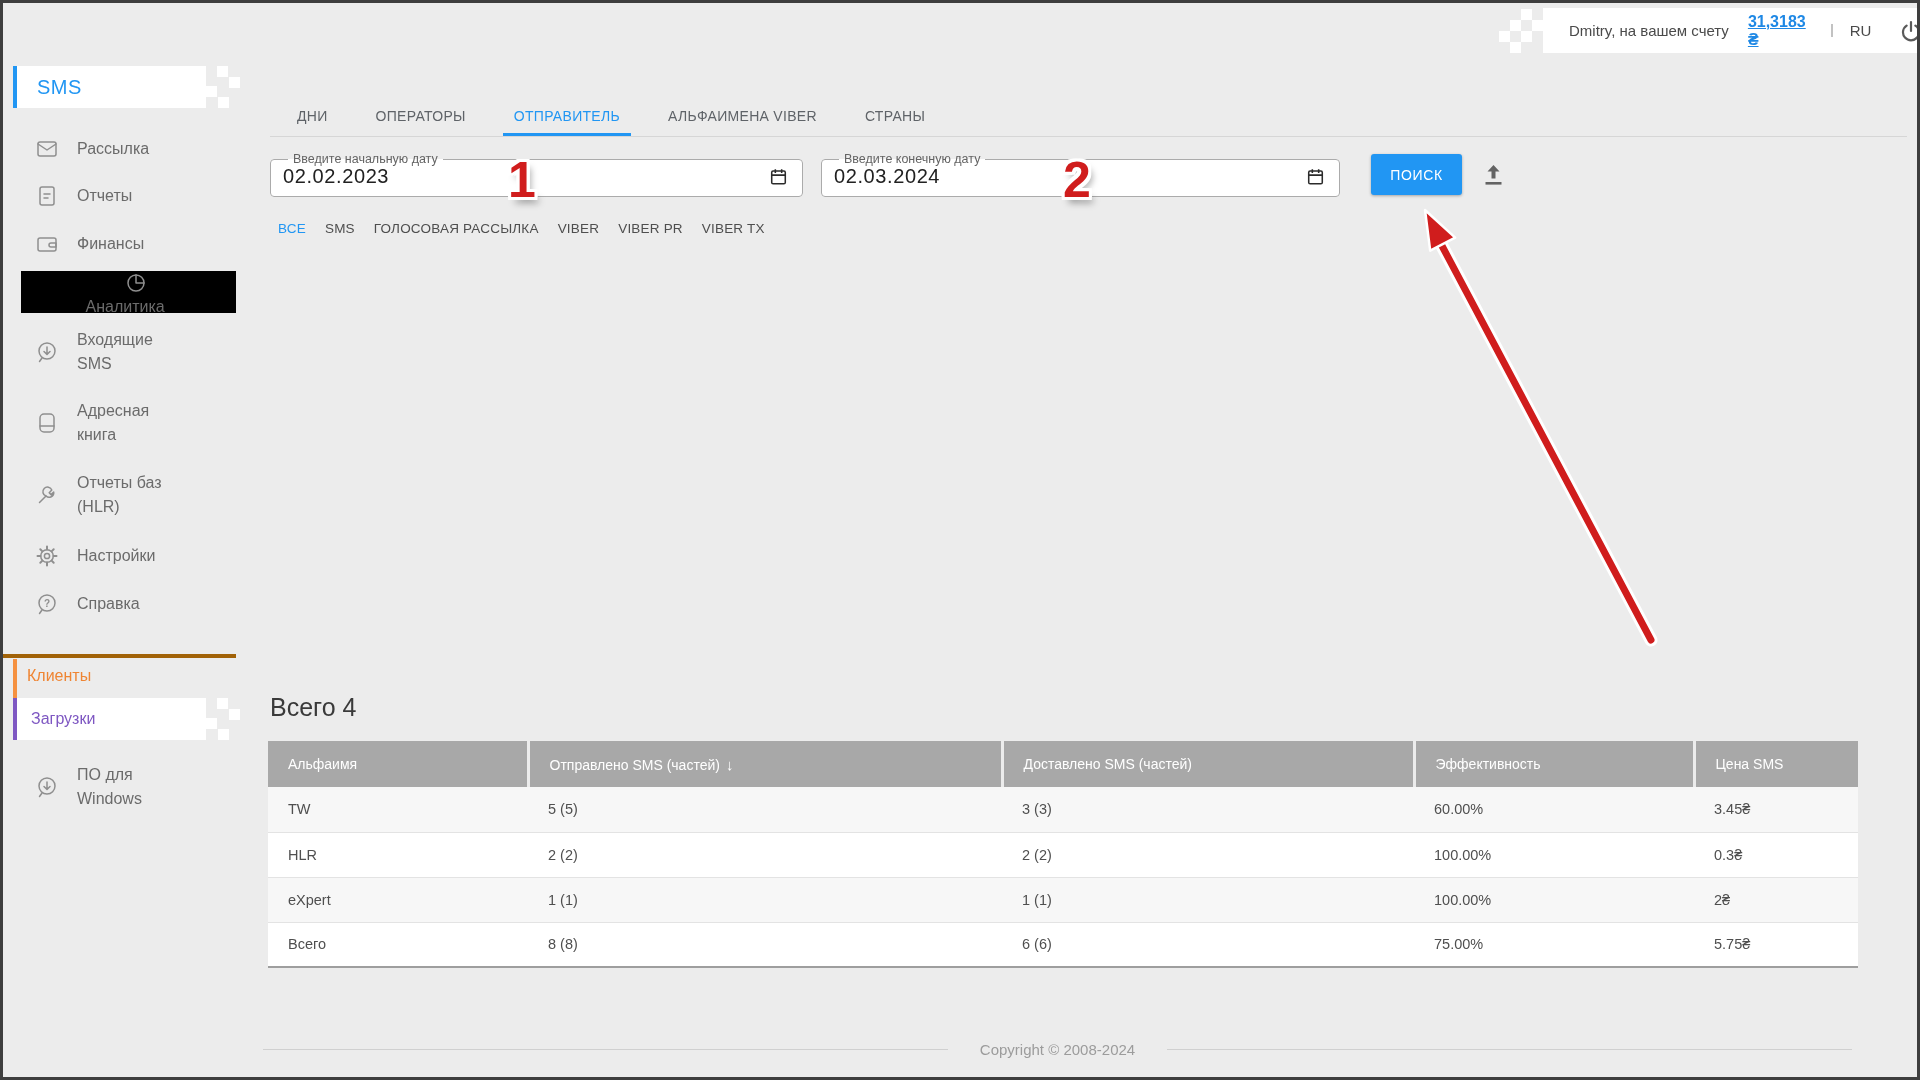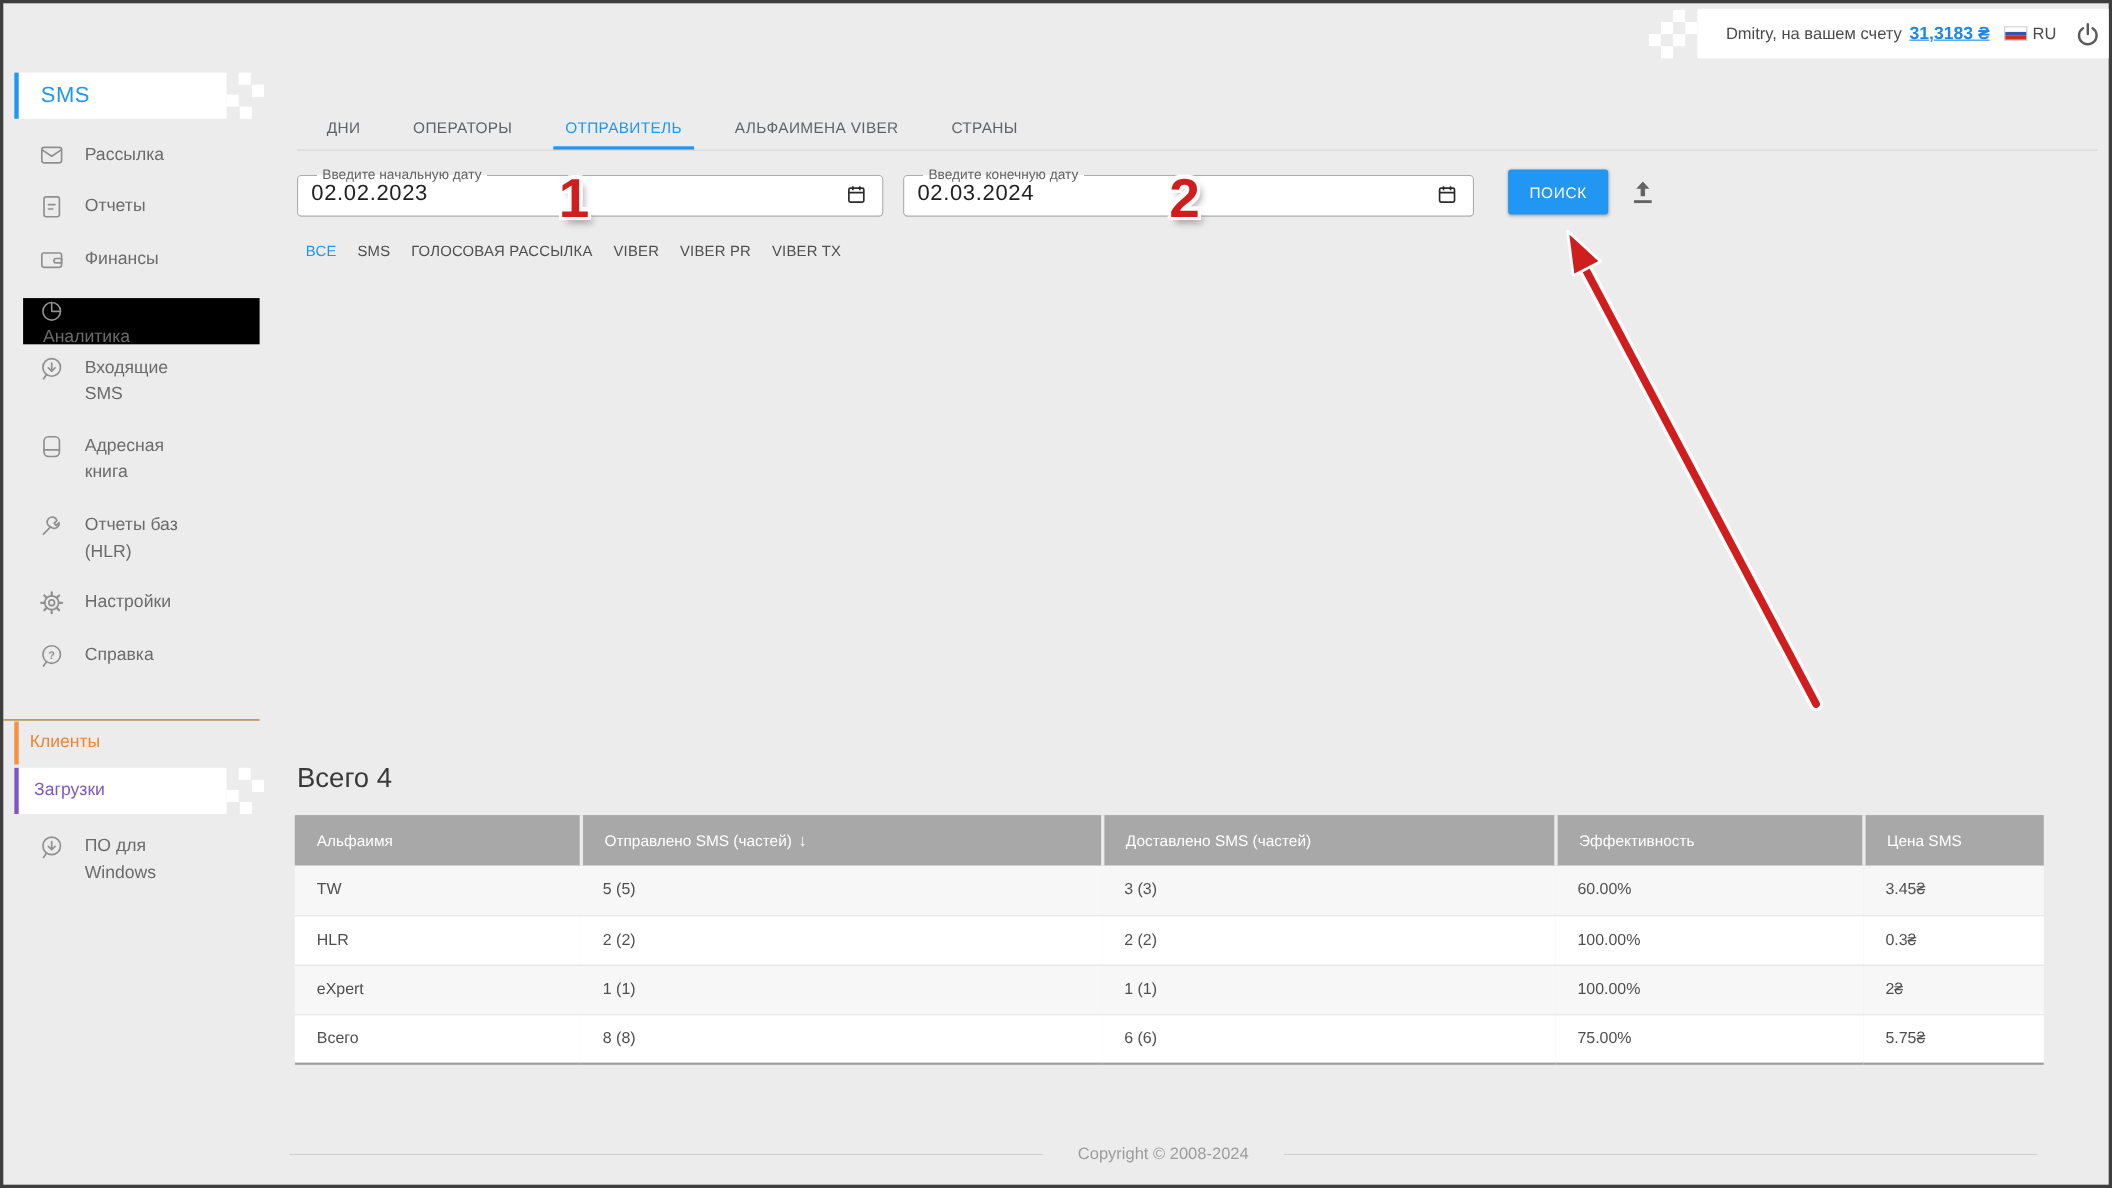--- a/index.html
+++ b/index.html
@@ -3,38 +3,38 @@
 <meta charset="utf-8">
 <style>
   html,body{margin:0;padding:0;background:#888;}
   *{box-sizing:border-box;}
   .frame{position:relative;width:1920px;height:1080px;background:#ececec;border:3px solid #3e3e3e;
     font-family:"Liberation Sans","DejaVu Sans",sans-serif;overflow:hidden;color:#444;}
   .sq{position:absolute;width:11px;height:11px;background:#fff;}
 
   
   .user-box{position:absolute;left:1540px;top:5px;width:377px;height:45px;background:#fff;
-    display:flex;align-items:center;padding-left:26px;}
+    display:flex;align-items:center;padding-left:26px;gap:12px;}
   .user-text{font-size:15px;color:#4a4a4a;white-space:nowrap;}
   .balance{font-size:16px;font-weight:bold;color:#1e88e5;text-decoration:underline;margin-left:7px;cursor:pointer;}
   .flag{width:21px;height:13px;border:1px solid #c2c2c2;margin-left:13px;display:flex;flex-direction:column;}
   .flag div{flex:1;}
   .lang{font-size:15px;color:#4a4a4a;margin-left:5px;}
   .power{margin-left:16px;cursor:pointer;display:flex;}
 
   
   .logo-block{position:absolute;left:10px;top:63px;width:193px;height:42px;background:#fff;
     border-left:4px solid #2196f3;display:flex;align-items:center;padding-left:20px;cursor:pointer;}
   .logo-text{color:#2196f3;font-size:20px;letter-spacing:.5px;}
-  .nav-item{position:absolute;left:18px;width:215px;display:flex;align-items:flex-start;cursor:pointer;}
+  .nav-item{position:absolute;left:18px;width:215px;display:flex;align-items:center;cursor:pointer;}
   .nav-item .ic{margin-left:14px;flex:0 0 24px;display:flex;}
   .nav-item .lbl{margin-left:18px;font-size:16px;color:#6b6b6b;line-height:24px;width:104px;}
   .nav-item.active{background:#000000;flex-direction:column;}
   .nav-icon{stroke:#8f8f8f;fill:none;stroke-width:1.5;stroke-linecap:round;stroke-linejoin:round;}
-  .section-clients{position:absolute;left:0;top:651px;width:233px;height:40px;border-top:1px solid #a16207;
+  .section-clients{position:absolute;left:0;top:651px;width:233px;height:40px;border-top:4px solid #a16207;
     display:flex;align-items:center;cursor:pointer;}
   .section-clients .bar{position:absolute;left:10px;top:1px;width:4px;height:39px;background:#f59140;}
   .section-clients .lbl{margin-left:24px;font-size:16px;color:#ef8533;}
   .section-downloads{position:absolute;left:10px;top:695px;width:193px;height:42px;background:#fff;
     border-left:4px solid #7e57c2;display:flex;align-items:center;padding-left:14px;cursor:pointer;}
   .section-downloads .lbl{font-size:16px;color:#7e57c2;}
 
   
   .tabs{position:absolute;left:267px;right:10px;top:96px;height:38px;border-bottom:1px solid #d6d6d6;
     display:flex;align-items:flex-end;gap:26px;}

